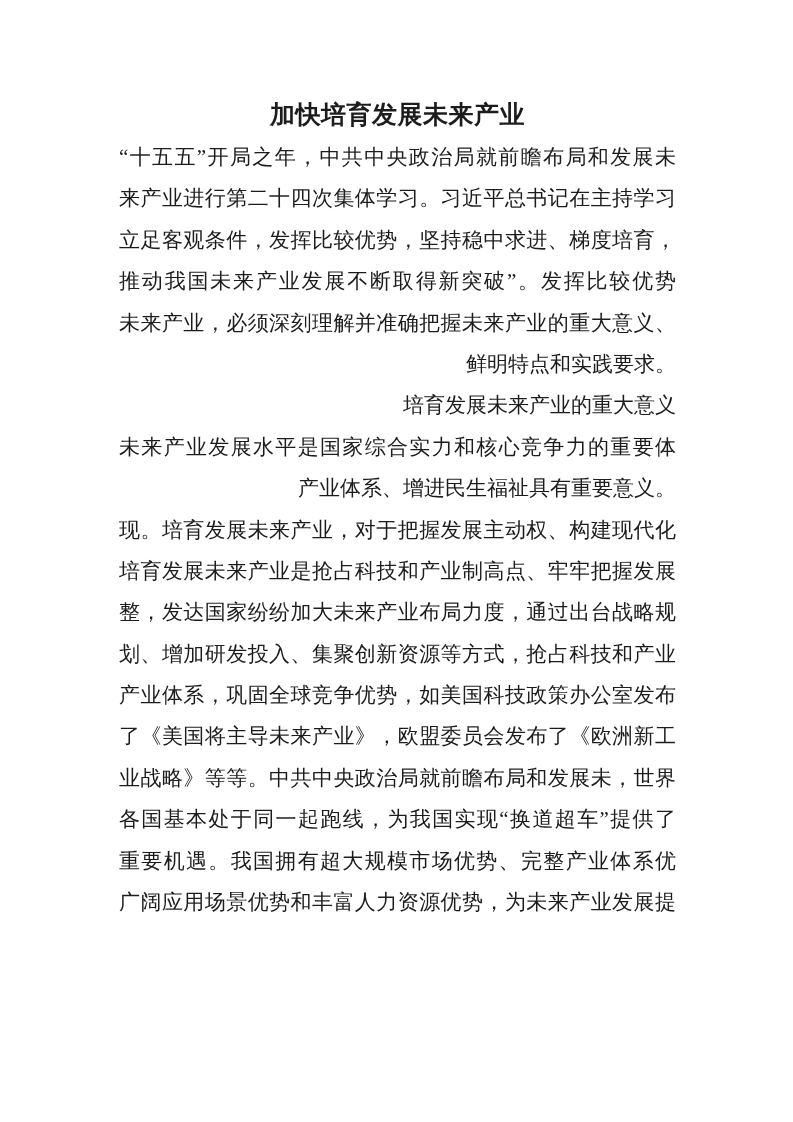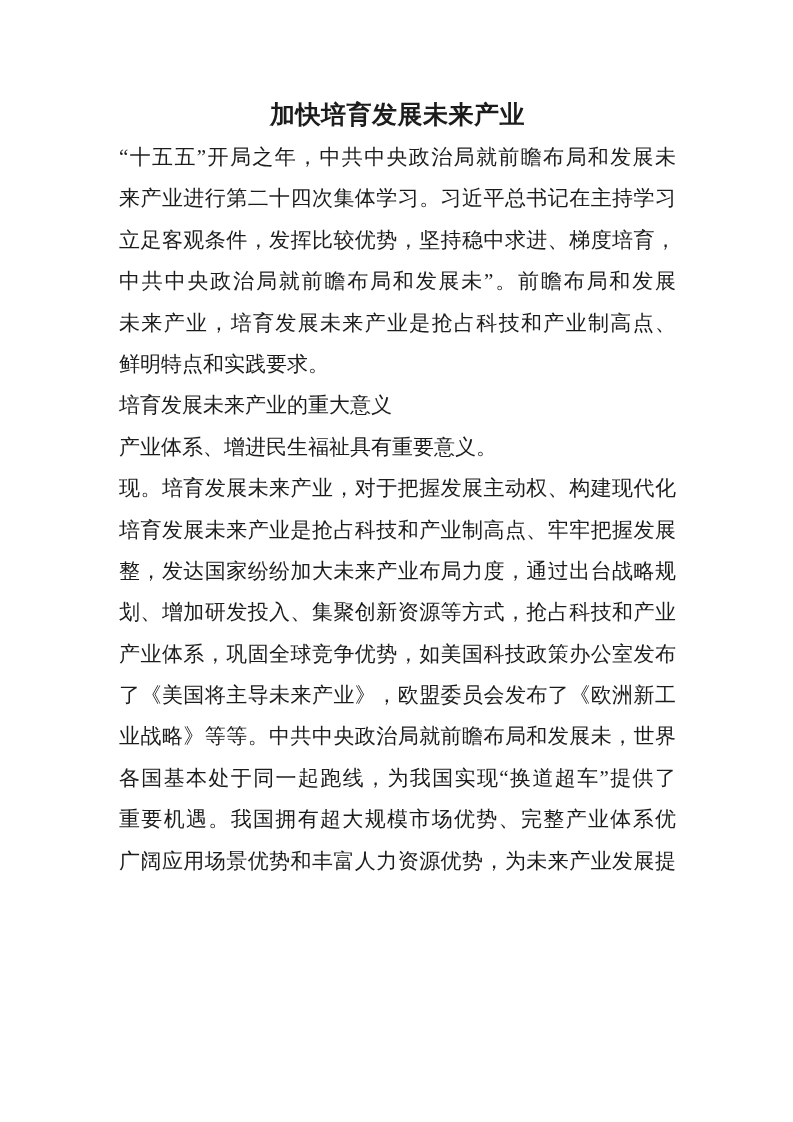--- a/index.html
+++ b/index.html
@@ -34,42 +34,43 @@
     left: 119px;
     top: 137px;
     width: 557px;
     font-family: Liberation Serif, serif;
   }
   .line {
     height: 41.4px;
     line-height: 41.4px;
     font-size: 21px;
     white-space: nowrap;
-    text-align: left;
+    text-align: right;
   }
   .line.justify {
     white-space: normal;
     text-align: justify;
     text-align-last: justify;
     overflow: hidden;
   }
 </style>
 </head>
 <body>
 
 <div class="page">
   <div class="doc-title">加快培育发展未来产业</div>
   <div class="doc-body">
       <div class="line justify">“十五五”开局之年，中共中央政治局就前瞻布局和发展未</div>
       <div class="line justify">来产业进行第二十四次集体学习。习近平总书记在主持学习</div>
       <div class="line justify">立足客观条件，发挥比较优势，坚持稳中求进、梯度培育，</div>
-      <div class="line justify">中共中央政治局就前瞻布局和发展未”。前瞻布局和发展</div>
-      <div class="line justify">未来产业，培育发展未来产业是抢占科技和产业制高点、</div>
+      <div class="line justify">推动我国未来产业发展不断取得新突破”。发挥比较优势</div>
+      <div class="line justify">未来产业，必须深刻理解并准确把握未来产业的重大意义、</div>
       <div class="line">鲜明特点和实践要求。</div>
       <div class="line">培育发展未来产业的重大意义</div>
+      <div class="line justify">未来产业发展水平是国家综合实力和核心竞争力的重要体</div>
       <div class="line">产业体系、增进民生福祉具有重要意义。</div>
       <div class="line justify">现。培育发展未来产业，对于把握发展主动权、构建现代化</div>
       <div class="line justify">培育发展未来产业是抢占科技和产业制高点、牢牢把握发展</div>
       <div class="line justify">整，发达国家纷纷加大未来产业布局力度，通过出台战略规</div>
       <div class="line justify">划、增加研发投入、集聚创新资源等方式，抢占科技和产业</div>
       <div class="line justify">产业体系，巩固全球竞争优势，如美国科技政策办公室发布</div>
       <div class="line justify">了《美国将主导未来产业》，欧盟委员会发布了《欧洲新工</div>
       <div class="line justify">业战略》等等。中共中央政治局就前瞻布局和发展未，世界</div>
       <div class="line justify">各国基本处于同一起跑线，为我国实现“换道超车”提供了</div>
       <div class="line justify">重要机遇。我国拥有超大规模市场优势、完整产业体系优势、</div>

